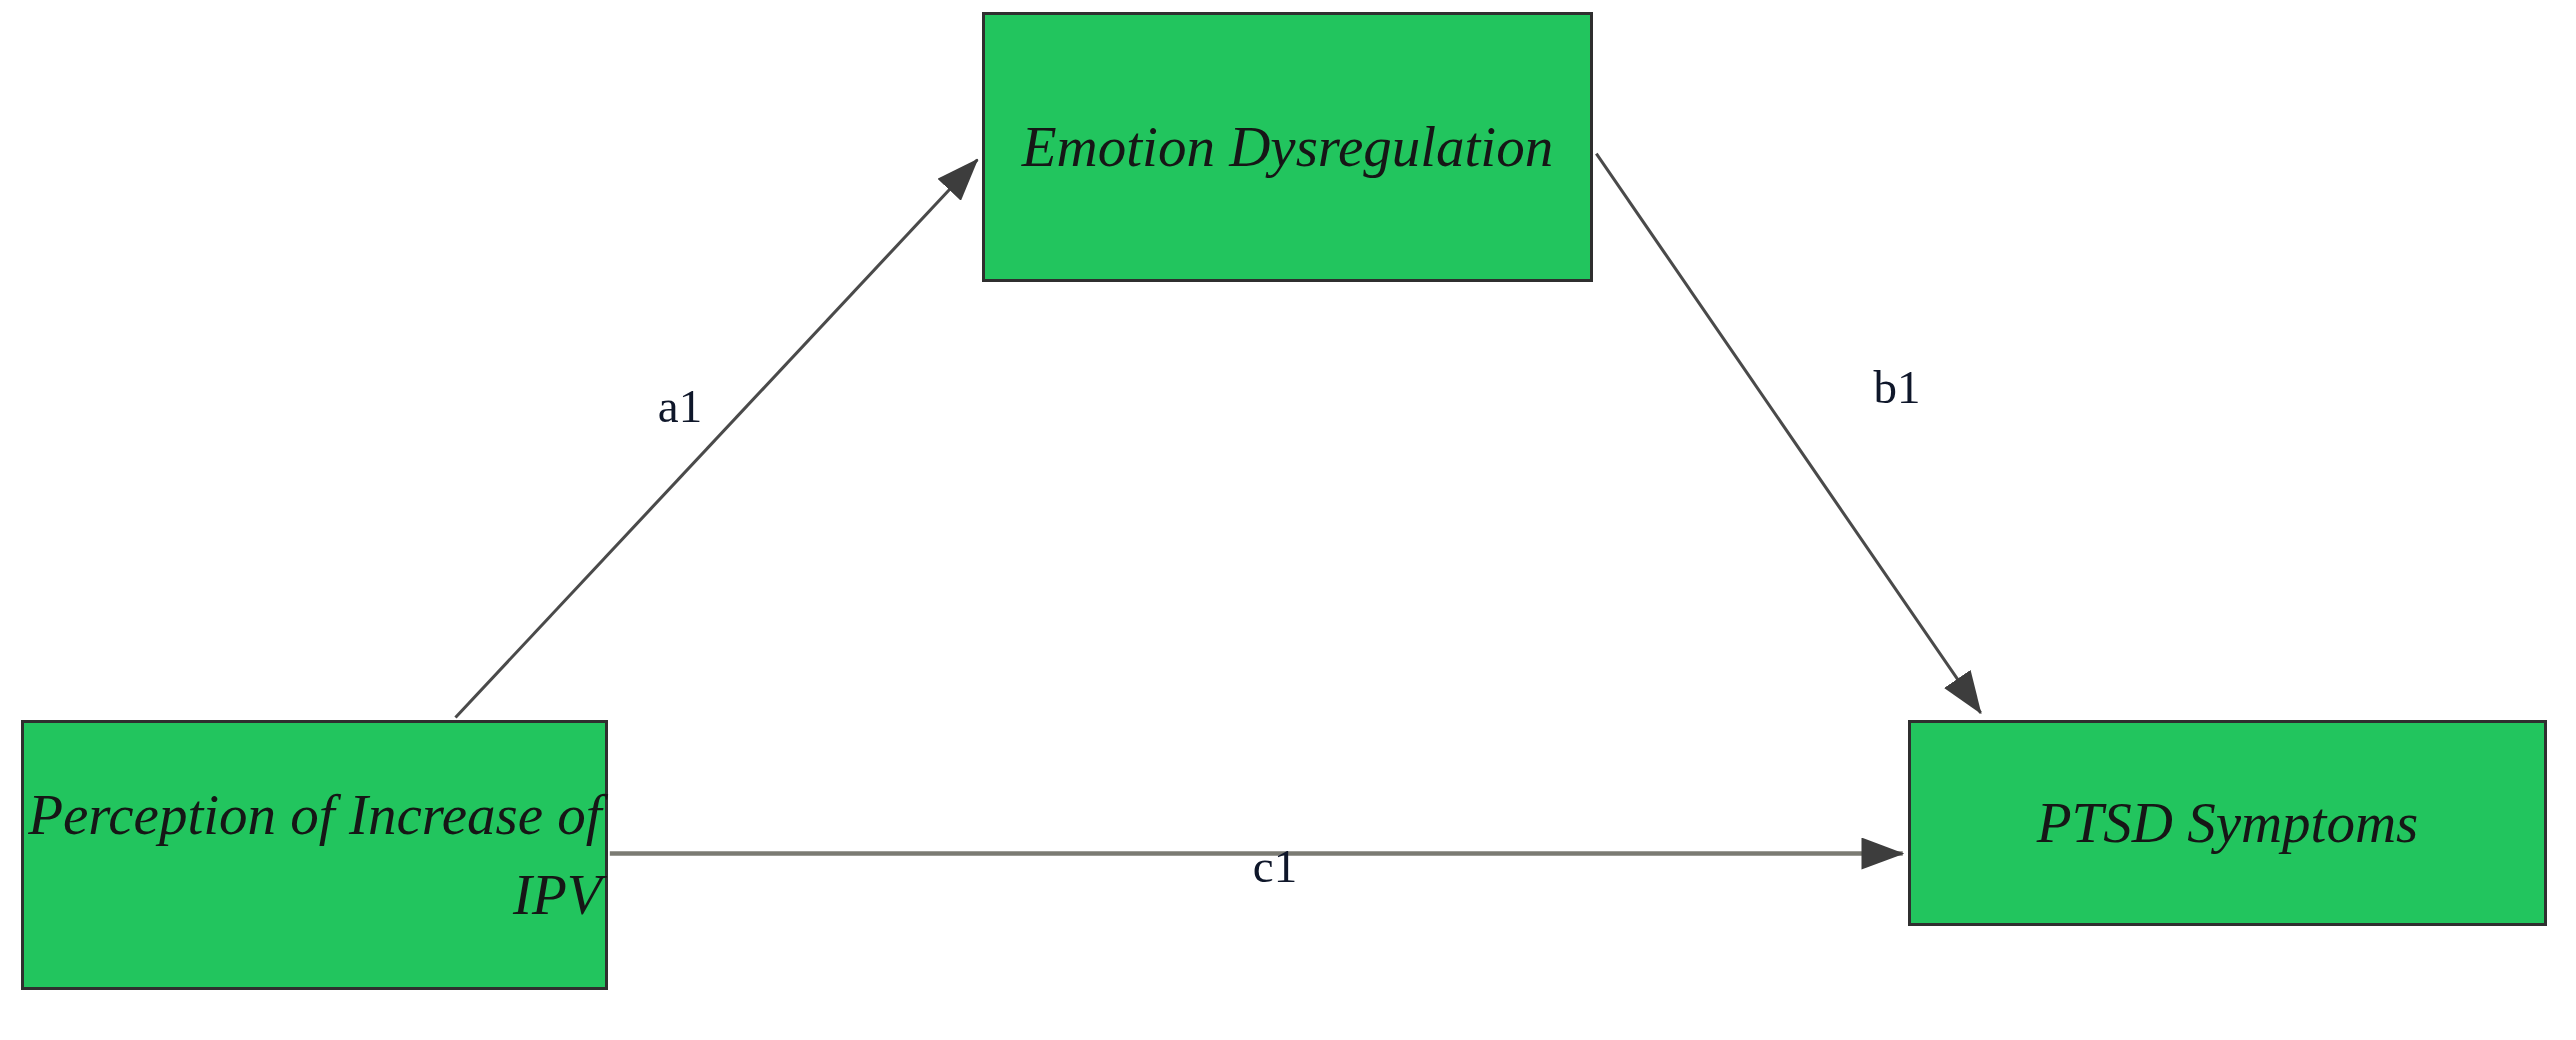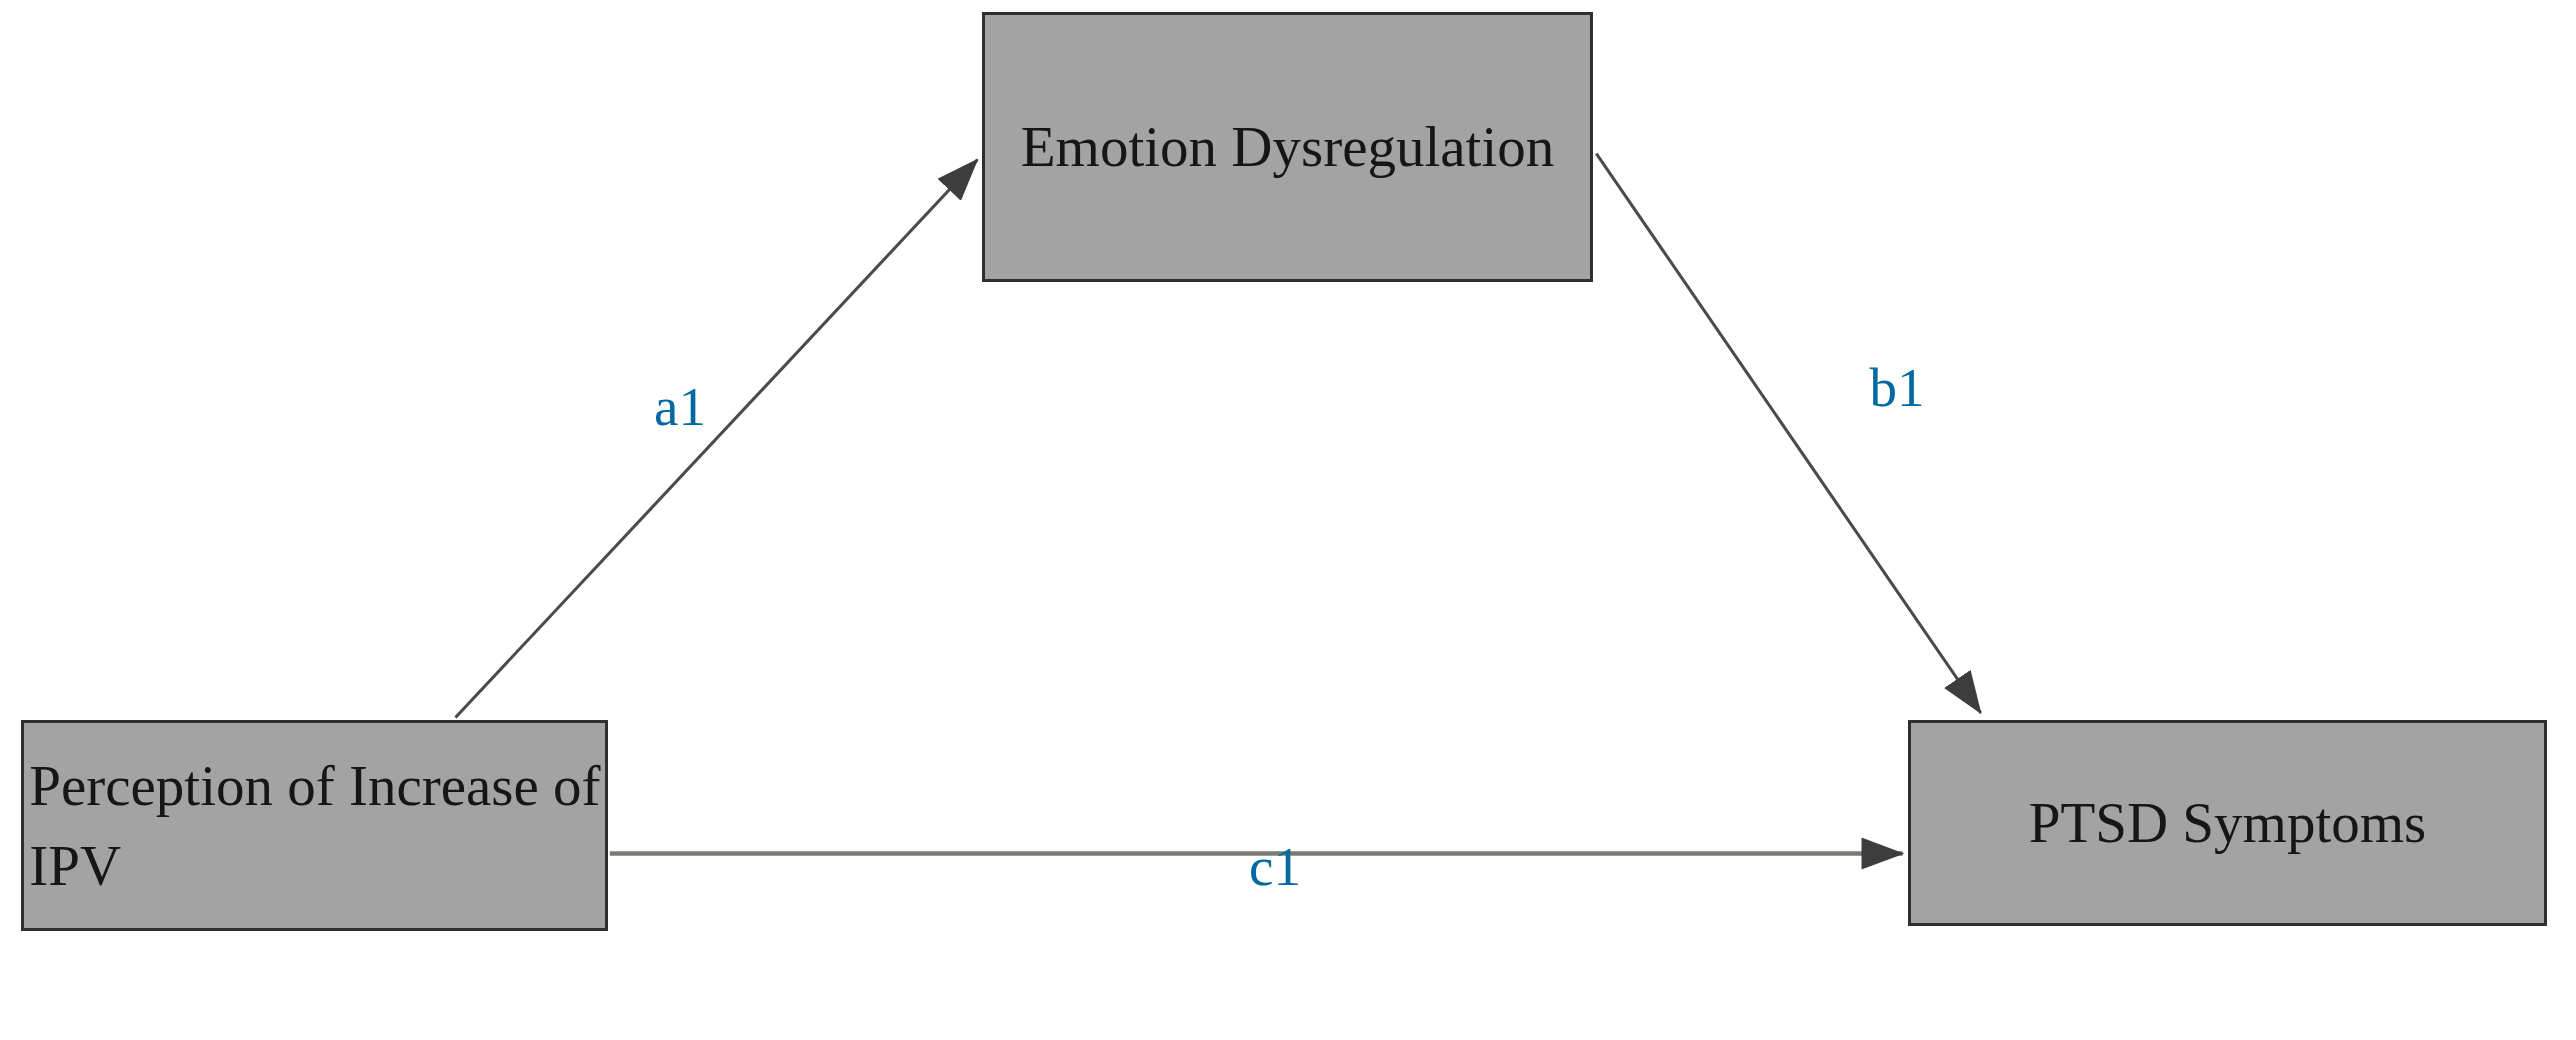--- a/index.html
+++ b/index.html
@@ -14,38 +14,39 @@
   }
   .arrows {
     position: absolute;
     left: 0; top: 0;
     width: 2576px;
     height: 1040px;
   }
   .node {
     position: absolute;
     border: 3.8px solid #2f2f2f;
-    background: #a3a3a3;
+    background: #22c55e;
     display: flex;
     align-items: center;
     justify-content: center;
-    text-align: left;
+    text-align: right;
     color: #161616;
     font-size: 57px;
     line-height: 1.4;
+    font-style: italic;
   }
   .node__label { white-space: pre-line; }
   .node--mediator  { left: 982px; top: 11.5px;  width: 611px; height: 270px; }
-  .node--predictor { left: 21.4px;   top: 720px; width: 587px; height: 211px; }
+  .node--predictor { left: 21.4px;   top: 720px; width: 587px; height: 270px; }
   .node--outcome   { left: 1908px; top: 720px; width: 639px; height: 206px; }
   .path-label {
     position: absolute;
     transform: translate(-50%, -50%);
-    font-size: 55px;
-    color: #0369a1;
+    font-size: 47px;
+    color: #0f172a;
   }
   .path-label--a1 { left: 680px;  top: 406px; }
   .path-label--b1 { left: 1897px; top: 387px; }
   .path-label--c1 { left: 1275px; top: 866px; }
 </style>
 </head>
 <body>
 
 <div class="canvas">
 

